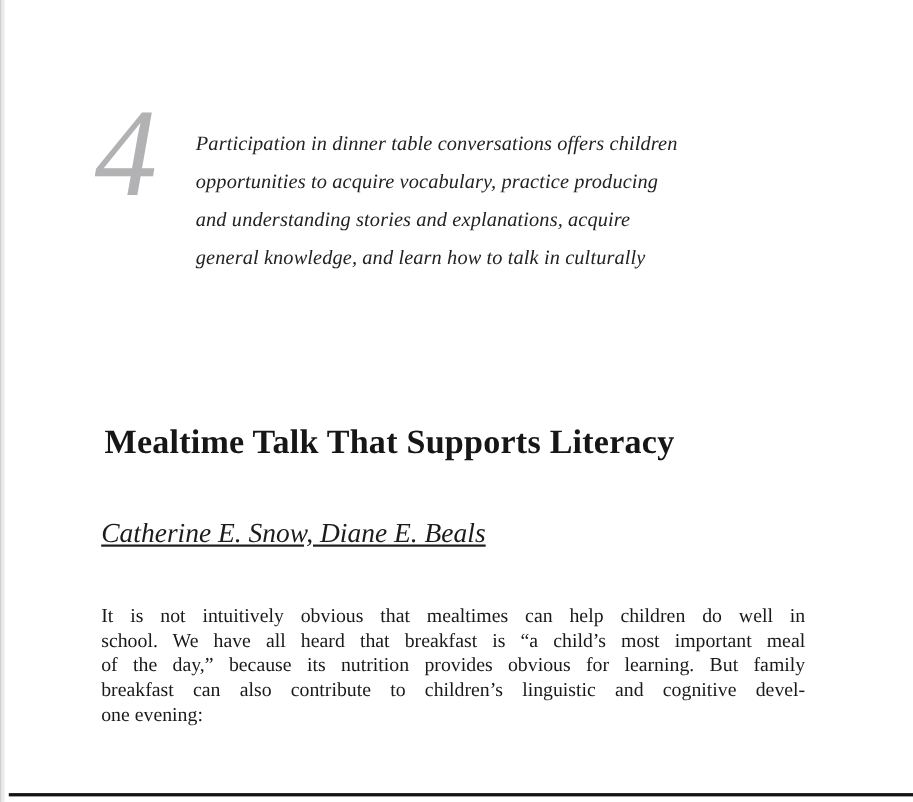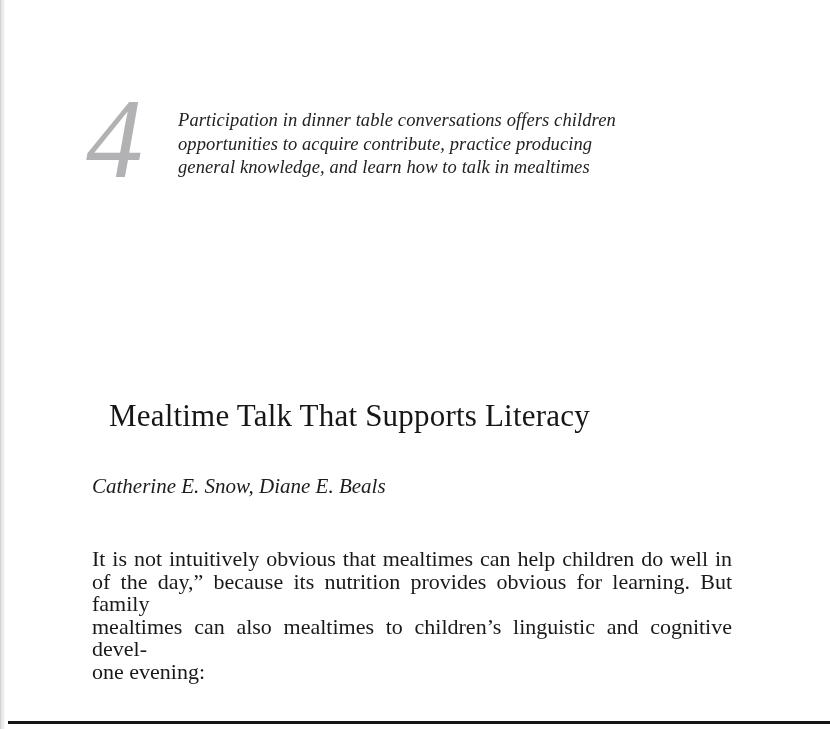--- a/index.html
+++ b/index.html
@@ -37,47 +37,48 @@
   .epigraph {
     position: absolute;
     left: 178px;
     top: 109px;
     font-style: italic;
     font-size: 18.5px;
     line-height: 23.5px;
     color: #222222;
     letter-spacing: 0.1px;
   }
-  .epigraph .line { white-space: nowrap; }
+  .epigraph .line { white-space: nowrap; margin-top: 11px; }
   .chapter-title {
     position: absolute;
     left: 91px;
     top: 378px;
     font-size: 31px;
     line-height: 39px;
-    font-weight: 400;
+    font-weight: 700;
     color: #161616;
     letter-spacing: 0.2px;
-    margin: 18px;
+    margin: 4px;
   }
   .authors {
     position: absolute;
     left: 92px;
     top: 474px;
     font-style: italic;
-    font-size: 21px;
+    font-size: 25px;
     line-height: 24px;
     color: #1c1c1c;
+    text-decoration: underline;
   }
   .body-text {
     position: absolute;
     left: 92px;
     top: 548px;
     width: 640px;
-    font-size: 22px;
+    font-size: 18px;
     line-height: 22.6px;
     color: #191919;
   }
   .body-text .line {
     text-align: justify;
     text-align-last: justify;
   }
   .body-text .line.last {
     text-align: right;
     text-align-last: left;
@@ -95,32 +96,34 @@
 <body>
 
 <div class="page">
 
   <div class="left-edge"></div>
 
   <div class="chapter-number">4</div>
 
   <div class="epigraph">
     <div class="line">Participation in dinner table conversations offers children</div>
-    <div class="line">opportunities to acquire contribute, practice producing</div>
-    <div class="line">general knowledge, and learn how to talk in mealtimes</div>
+    <div class="line">opportunities to acquire vocabulary, practice producing</div>
+    <div class="line">and understanding stories and explanations, acquire</div>
+    <div class="line">general knowledge, and learn how to talk in culturally</div>
   </div>
 
   <h1 class="chapter-title">
     <div>Mealtime Talk That Supports Literacy</div>
   </h1>
 
   <div class="authors">Catherine E. Snow, Diane E. Beals</div>
 
   <div class="body-text">
     <div class="line">It is not intuitively obvious that mealtimes can help children do well in</div>
+    <div class="line">school. We have all heard that breakfast is “a child’s most important meal</div>
     <div class="line">of the day,” because its nutrition provides obvious for learning. But family</div>
-    <div class="line">mealtimes can also mealtimes to children’s linguistic and cognitive devel-</div>
+    <div class="line">breakfast can also contribute to children’s linguistic and cognitive devel-</div>
     <div class="line last">one evening:</div>
   </div>
 
   <div class="bottom-rule"></div>
 
 </div>
 
 </body></html>

